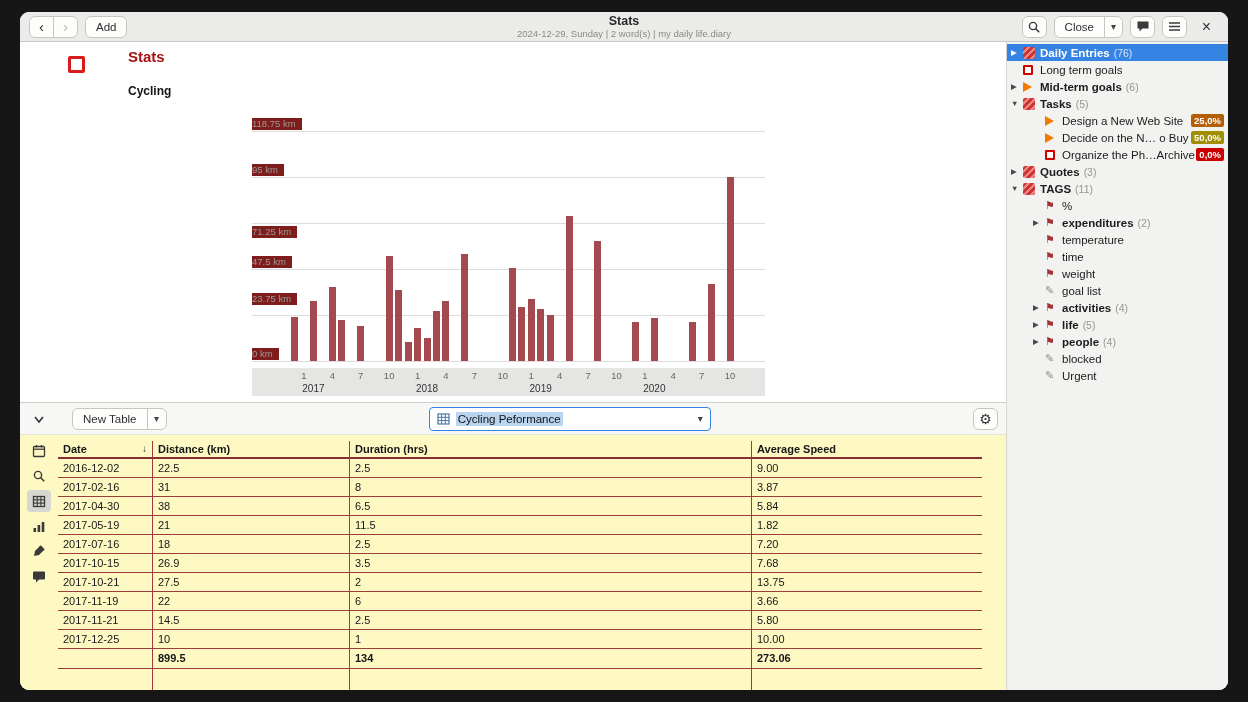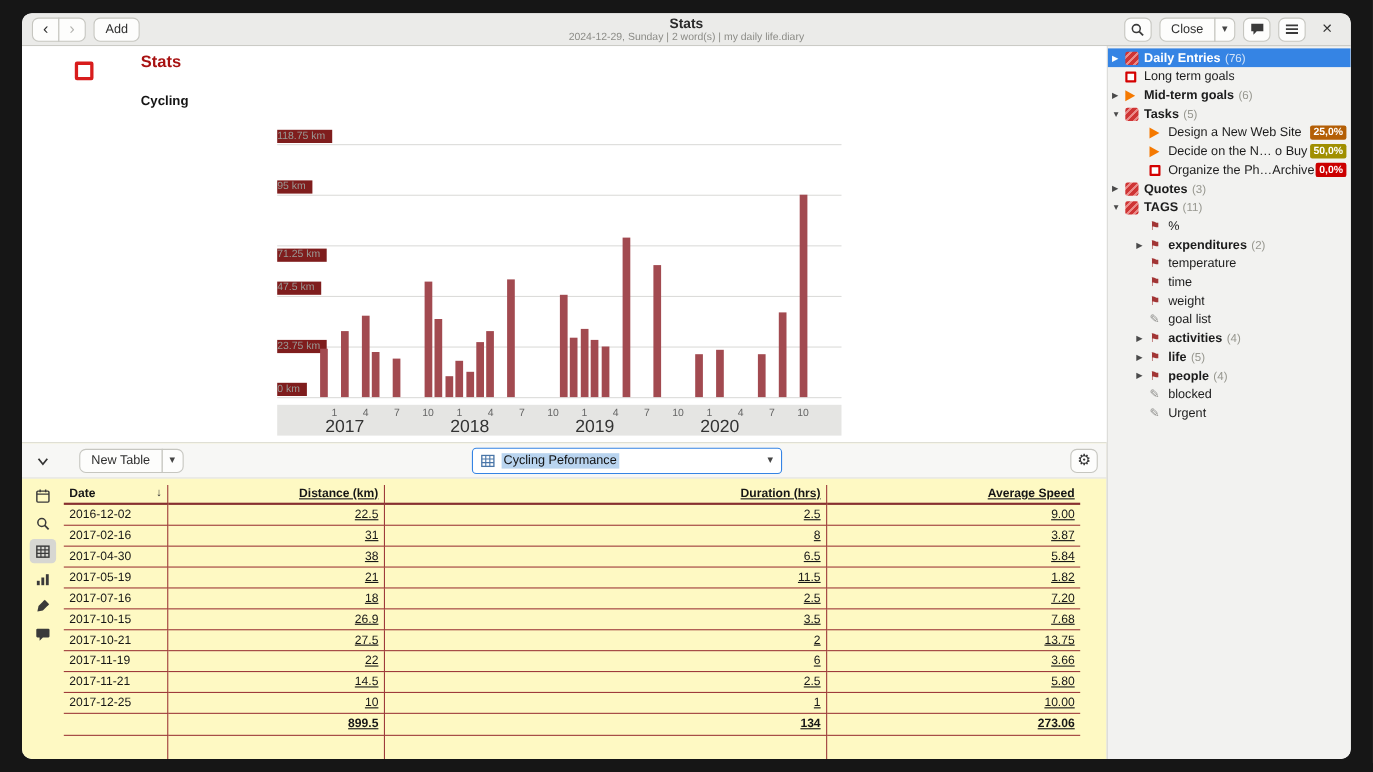--- a/index.html
+++ b/index.html
@@ -33,39 +33,39 @@
   
   .content{height:360px;flex:0 0 360px;position:relative;background:#fff;overflow:hidden;}
   .todo-square{position:absolute;left:48px;top:14px;width:17px;height:17px;border:3px solid #d81c1c;border-radius:2px;background:#fff;}
   .page-title{position:absolute;left:108px;top:6px;font-size:15px;font-weight:bold;color:#a81212;}
   .page-section{position:absolute;left:108px;top:42px;font-size:12px;font-weight:bold;color:#141414;}
   .gridline{position:absolute;height:1px;background:#dcdcda;}
   .ytick{position:absolute;font-size:9.5px;color:#9a9a96;background:#7f1d1d;padding-right:6px;line-height:12px;}
   .bar{position:absolute;width:7px;background:#a24a50;}
   .xband{position:absolute;background:#e5e5e3;}
   .xtick{position:absolute;font-size:9.5px;color:#666;transform:translateX(-50%);line-height:12px;}
-  .xyear{position:absolute;font-size:16px;color:#333;transform:translateX(-50%);line-height:13px;}
+  .xyear{position:absolute;font-size:10px;color:#333;transform:translateX(-50%);line-height:13px;}
   
   .bottom-panel{flex:1;border-top:1px solid #cfcfca;background:#fef9c3;display:flex;flex-direction:column;min-height:0;}
   .toolbar{height:32px;flex:0 0 32px;background:#f7f7f5;border-bottom:1px solid #e2e2de;
     display:flex;align-items:center;padding:0 8px;gap:6px;}
   .sp{flex:1;}
   .combo{width:282px;height:24px;border:1px solid #3584e4;border-radius:4px;background:#fff;
     display:flex;align-items:center;padding:0 7px;gap:6px;font-size:11.5px;color:#111;}
   .combo .val{background:#b9d4ef;padding:1px 2px;white-space:nowrap;}
   .combo .caret{margin-left:auto;}
   .panel-body{flex:1;display:flex;min-height:0;}
   .icon-strip{width:38px;flex:0 0 38px;display:flex;flex-direction:column;align-items:center;padding-top:5px;gap:3px;}
   .strip-btn{width:24px;height:22px;border-radius:4px;display:flex;align-items:center;justify-content:center;}
   .strip-btn.active{background:#d7d7d2;}
   .table-wrap{padding-top:6px;}
   .dtable{display:grid;grid-template-columns:95px 197px 402px 230px;width:924px;font-size:11px;color:#161616;}
   .cell{height:19px;line-height:18px;padding:0 5px;border-bottom:1px solid #9e3b3b;overflow:hidden;white-space:nowrap;}
   .cell.vline{border-right:1px solid #9e3b3b;}
-  .cell.num{text-align:right;text-decoration:underline;}
+  .cell.num{text-align:left;}
   .cell.hdr{height:18px;line-height:16px;font-weight:bold;border-bottom:2px solid #873030;}
   .cell.hdr0{display:flex;justify-content:space-between;align-items:center;}
   .cell.total{height:20px;line-height:19px;font-weight:bold;}
   .cell.spacer{height:26px;border-bottom:none;}
   .sort-arrow{font-size:10px;color:#333;}
   
   .sidebar{width:222px;flex:0 0 222px;background:#f2f2f0;border-left:1px solid #d5d5d0;
     padding-top:2px;font-size:11.5px;color:#1c1c1c;overflow:hidden;}
   .tree-row{height:17px;display:flex;align-items:center;padding:0 4px;cursor:default;}
   .tree-row.depth1{padding-left:26px;}
@@ -150,21 +150,21 @@
     <div class="leftstack">
 
       <div class="content" id="chart-area">
         <div class="todo-square"></div>
         <div class="page-title">Stats</div>
         <div class="page-section">Cycling</div>
 
       <div class="gridline" style="left: 232px; top: 319px; width: 513px;"></div>
           <div class="ytick" style="left: 232px; top: 306px;">0 km</div>
           <div class="gridline" style="left: 232px; top: 273px; width: 513px;"></div>
-          <div class="ytick" style="left: 232px; top: 267px;">23.75 km</div>
+          <div class="ytick" style="left: 232px; top: 251px;">23.75 km</div>
           <div class="gridline" style="left: 232px; top: 227px; width: 513px;"></div>
           <div class="ytick" style="left: 232px; top: 214px;">47.5 km</div>
           <div class="gridline" style="left: 232px; top: 181px; width: 513px;"></div>
           <div class="ytick" style="left: 232px; top: 184px;">71.25 km</div>
           <div class="gridline" style="left: 232px; top: 135px; width: 513px;"></div>
           <div class="ytick" style="left: 232px; top: 122px;">95 km</div>
           <div class="gridline" style="left: 232px; top: 89px; width: 513px;"></div>
           <div class="ytick" style="left: 232px; top: 76px;">118.75 km</div>
           <div class="bar" style="left: 270.97px; top: 275.421px; height: 43.5789px; background: rgb(162, 74, 80);"></div>
           <div class="bar" style="left: 289.91px; top: 258.958px; height: 60.0421px; background: rgb(162, 74, 80);"></div>

